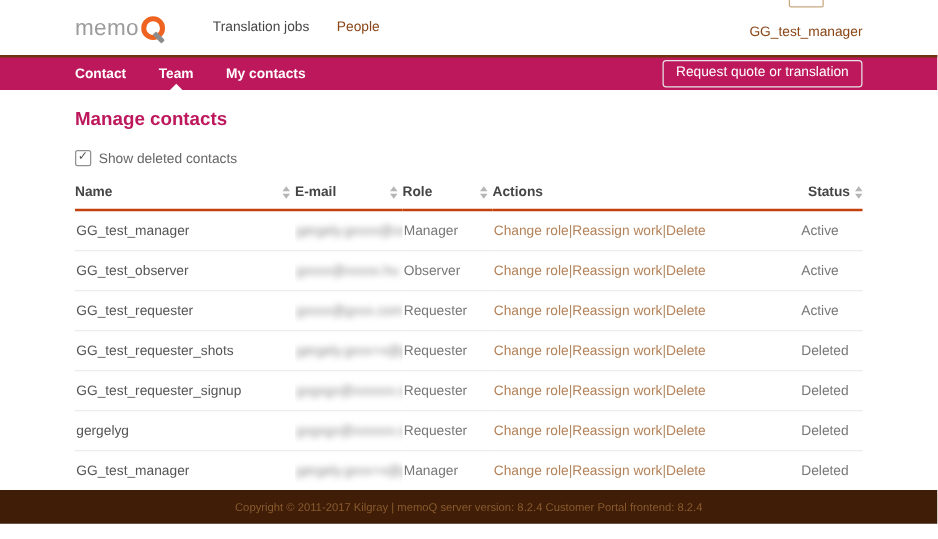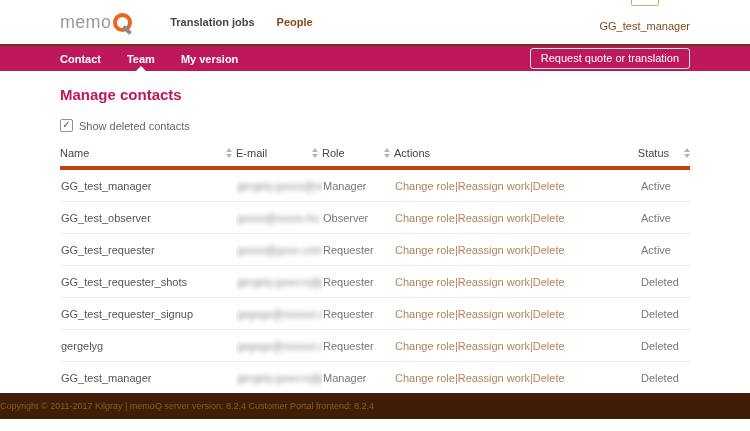--- a/index.html
+++ b/index.html
@@ -14,21 +14,21 @@
 
   
   .top-header{height:44px;background:#fff;}
   .header-inner{display:flex;justify-content:space-between;align-items:center;height:100%;}
   .header-left{display:flex;align-items:center;}
   .logo{display:flex;align-items:center;text-decoration:none;cursor:pointer;}
   .logo-text{font-size:18px;color:#9b9b9b;letter-spacing:.3px;line-height:1;}
   .logo-q{position:relative;width:11px;height:11px;border:4px solid #ee6320;border-radius:50%;margin-left:2px;}
   .q-tail{position:absolute;right:-4px;bottom:-4px;width:10px;height:4px;background:#8c8c8c;transform:rotate(45deg);border-radius:1px;}
   .top-nav{display:flex;align-items:center;margin-left:16px;}
-  .top-nav-link{font-size:11px;font-weight:bold;color:#454545;text-decoration:none;margin-left:22px;cursor:pointer;}
+  .top-nav-link{font-size:11px;font-weight:normal;color:#454545;text-decoration:none;margin-left:22px;cursor:pointer;}
   .top-nav-link.active{color:#8a4617;}
   .header-right{display:flex;align-items:center;gap:14px;flex-direction:column;}
   .lang-btn{font-family:inherit;font-size:11px;color:#8a4617;background:#fff;border:1px solid #c9a77f;border-radius:2px;padding:3px 7px;cursor:pointer;line-height:1;}
   .header-right a{font-size:11px;color:#8a4617;text-decoration:none;cursor:pointer;}
 
   
   .subnav{background:#be185d;border-top:2px solid #6e3410;height:27px;}
   .subnav-inner{display:flex;justify-content:space-between;align-items:center;height:100%;}
   .subnav-left{display:flex;height:100%;}
   .subnav-link{position:relative;display:flex;align-items:center;height:100%;color:#ffffff;font-size:11px;font-weight:bold;text-decoration:none;margin-right:26px;cursor:pointer;}
@@ -38,38 +38,38 @@
   
   .main{flex:0 0 auto;}
   .page-title{font-size:15px;font-weight:bold;color:#be185d;margin:15px 0 11px;}
   .show-deleted{display:inline-flex;align-items:center;gap:6px;font-size:11px;color:#666;margin-bottom:11px;cursor:pointer;}
   .checkbox{width:11px;height:11px;border:1px solid #919191;border-radius:2px;background:#fff;display:flex;align-items:center;justify-content:center;}
   .check{font-size:10px;color:#555;line-height:1;margin-top:-1px;}
 
   table{width:100%;border-collapse:collapse;font-size:11px;table-layout:fixed;}
   col.c-name{width:176px;} col.c-email{width:86px;} col.c-role{width:72px;}
   col.c-actions{width:246px;} col.c-status{width:50px;}
-  th{text-align:left;color:#454545;font-weight:normal;padding:4px 0 7px;border-bottom:4px solid #c2410c;white-space:nowrap;}
+  th{text-align:left;color:#454545;font-weight:bold;padding:4px 0 7px;border-bottom:2px solid #c2410c;white-space:nowrap;}
   .th-wrap{display:flex;align-items:center;justify-content:space-between;padding-right:4px;}
   .th-plain{display:flex;align-items:center;}
-  .th-status{display:flex;align-items:center;justify-content:flex-end;gap:15px;padding-right:0;text-align:right;}
+  .th-status{display:flex;align-items:center;justify-content:flex-end;gap:4px;padding-right:0;text-align:right;}
   .sort-icon{display:inline-flex;flex-direction:column;gap:2px;}
   .sort-icon i{display:block;width:0;height:0;border-left:3.5px solid transparent;border-right:3.5px solid transparent;}
   .sort-icon .up{border-bottom:4px solid #b5b5b5;}
   .sort-icon .down{border-top:4px solid #b5b5b5;}
   td{height:29px;border-bottom:1px solid #ececec;color:#777;white-space:nowrap;overflow:hidden;}
   tr:last-child td{border-bottom:none;}
   .cell-name{color:#555;}
   .blur{filter:blur(2.5px);color:#8a8a8a;}
   .action-link{color:#b5835a;text-decoration:none;cursor:pointer;}
   .sep{color:#b08a64;}
   .cell-status{color:#777;}
 
   
-  .footer{margin-top:auto;height:28px;background:#3f1d06;display:flex;align-items:center;justify-content:flex-start;}
+  .footer{margin-top:auto;height:28px;background:#3f1d06;display:flex;align-items:center;justify-content:center;}
   .footer span{font-size:9px;color:#8a5a2e;}
 </style>
 </head>
 <body>
 
 <div class="page">
 
   <header class="top-header">
     <div class="container header-inner">
       <div class="header-left">
@@ -93,21 +93,21 @@
   </header>
 
   <nav class="subnav">
     <div class="container subnav-inner">
       <div class="subnav-left">
         <a class="subnav-link">Contact</a>
         <a class="subnav-link active">
             <span>Team</span>
             <span class="tab-arrow"></span>
           </a>
-        <a class="subnav-link">My version</a>
+        <a class="subnav-link">My contacts</a>
       </div>
       <button class="cta-btn">Request quote or translation</button>
     </div>
   </nav>
 
   <main class="container main">
     <h1 class="page-title">Manage contacts</h1>
 
     <label class="show-deleted">
       <span class="checkbox">

